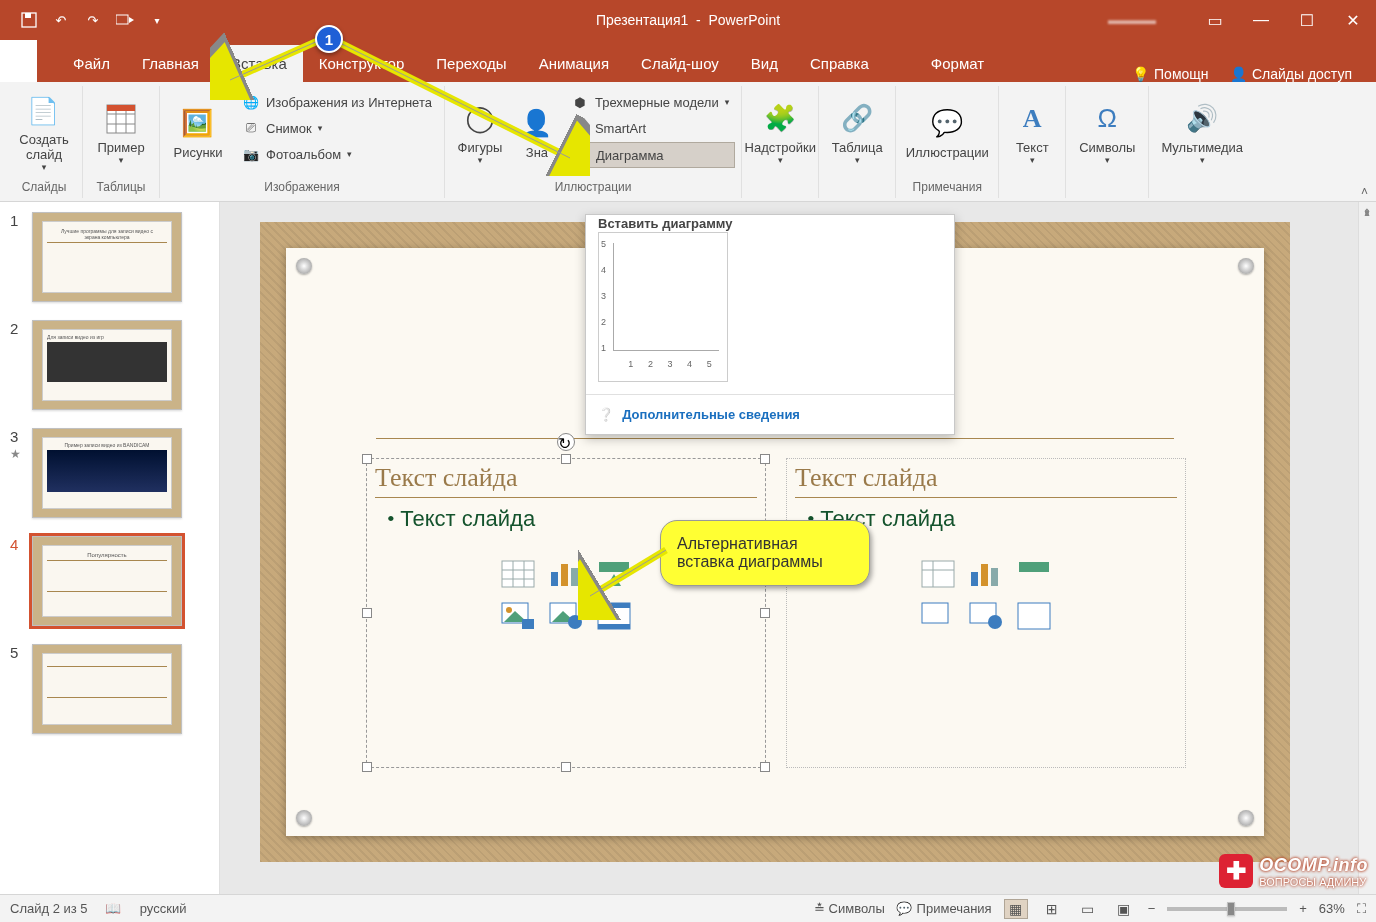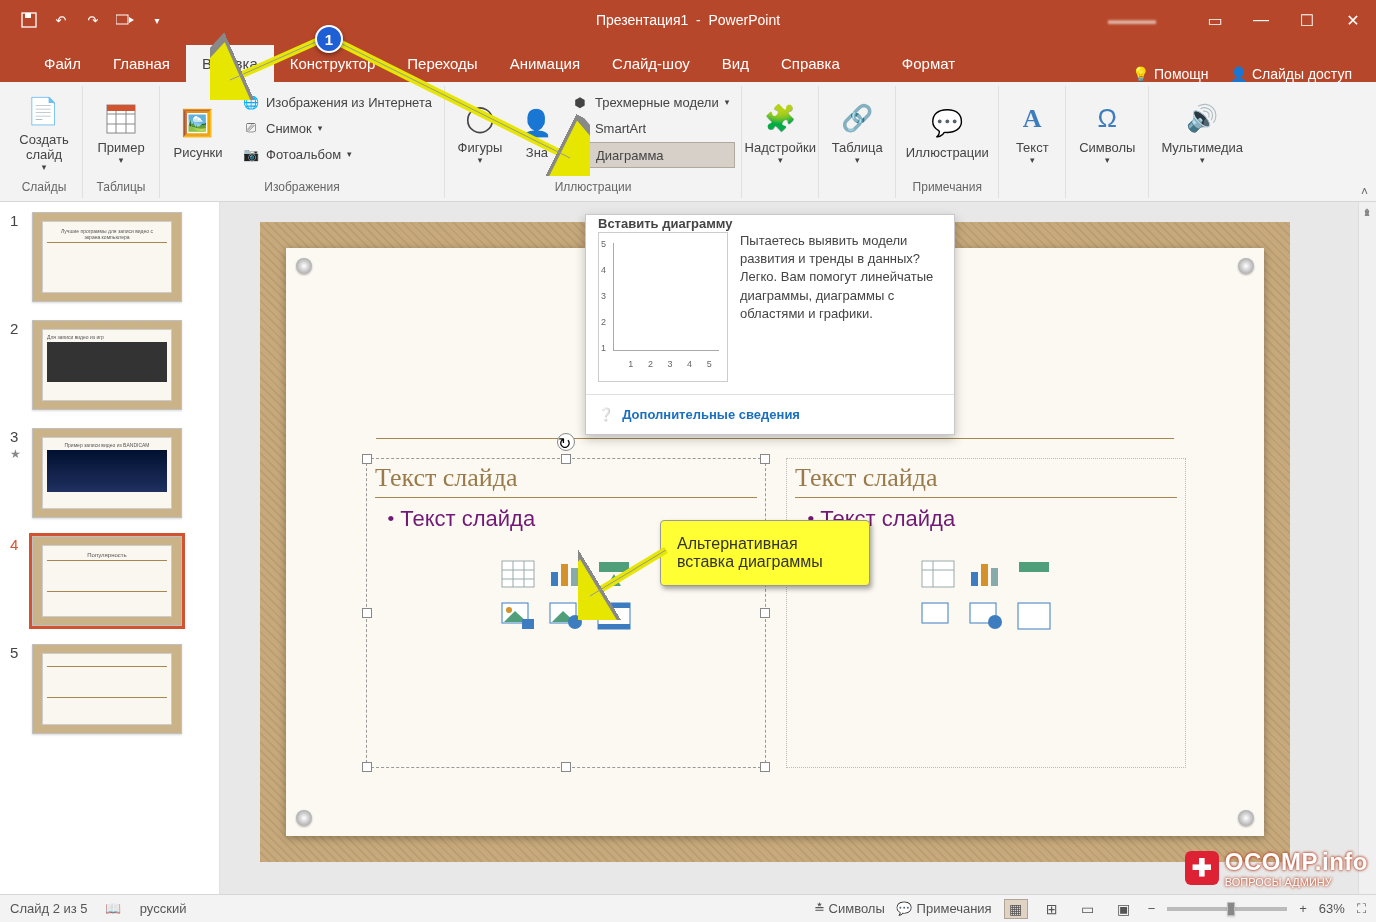--- a/index.html
+++ b/index.html
@@ -7,21 +7,21 @@
 
 
 .title-bar { height:40px; background:#b7472a; display:flex; align-items:center; color:#fff; font-size:13px; position:relative; }
 .qat { display:flex; align-items:center; gap:14px; padding-left:20px; }
 .qat-icon { width:18px; height:18px; display:flex; align-items:center; justify-content:center; cursor:pointer; }
 .title-text { position:absolute; left:50%; transform:translateX(-50%); color:#fff; font-size:14px; white-space:nowrap; }
 .win-controls { margin-left:auto; display:flex; }
 .win-btn { width:46px; height:40px; display:flex; align-items:center; justify-content:center; cursor:pointer; font-size:16px; }
 
 
-.ribbon-tabs { height:42px; background:#b7472a; display:flex; align-items:flex-end; color:#fff; font-size:15px; padding-left:28px; position:relative; }
+.ribbon-tabs { height:42px; background:#b7472a; display:flex; align-items:flex-end; color:#fff; font-size:15px; padding-left:20px; position:relative;margin-left:37px; }
 .tab { padding:10px 16px; cursor:pointer; white-space:nowrap; }
 .tab.active { background:#f3f3f3; color:#444; }
 .tabs-right { margin-left:auto; display:flex; align-items:center; gap:22px; padding-right:24px; font-size:14px; }
 
 
 .ribbon { height:120px; background:#f3f3f3; border-bottom:1px solid #d6d6d6; display:flex; padding:4px 6px 0 6px; position:relative; }
 .group { display:flex; flex-direction:column; align-items:center; padding:0 6px; border-right:1px solid #e0e0e0; height:112px; }
 .group-inner { display:flex; flex:1; align-items:flex-start; gap:6px; }
 .group-label { font-size:12px; color:#666; padding-bottom:4px; }
 .big-btn { display:flex; flex-direction:column; align-items:center; justify-content:center; width:64px; height:90px; cursor:pointer; font-size:13px; color:#444; text-align:center; padding-top:4px; }
@@ -47,54 +47,54 @@
 .scrollbar-v .nub { position:absolute; top:4px; right:2px; width:14px; height:14px; font-size:10px; color:#888; text-align:center; line-height:14px; }
 .slide-stage { position:absolute; left:40px; top:20px; width:1030px; height:640px; background:#f5f1e6; }
 .slide-bg { position:absolute; inset:0; background:#c7a97b; background-image:repeating-linear-gradient(45deg,rgba(0,0,0,0.06) 0 2px,transparent 2px 6px); }
 .paper { position:absolute; left:26px; top:26px; right:26px; bottom:26px; background:#fcf9f2; box-shadow:0 2px 8px rgba(0,0,0,0.3); }
 .corner-rivet { width:16px; height:16px; border-radius:50%; background:radial-gradient(circle,#fff 0,#bbb 60%,#888 100%); position:absolute; box-shadow:0 1px 2px rgba(0,0,0,0.3); }
 
 .content-box { position:absolute; border:1px dashed #999; background:rgba(255,255,255,0); }
 .handle { width:10px; height:10px; background:#fff; border:1px solid #888; position:absolute; }
 .rot-handle { width:18px; height:18px; border:1px solid #888; border-radius:50%; background:#fff; position:absolute; left:50%; transform:translateX(-50%); top:-26px; }
 .ph-title { font-family:Georgia,serif; font-size:26px; color:#9a7a4a; padding:4px 8px; }
-.ph-body { font-family:Georgia,serif; font-size:22px; color:#701a75; padding:8px 20px; }
+.ph-body { font-family:Georgia,serif; font-size:22px; color:#14532d; padding:8px 20px; }
 .ph-icons { display:flex; flex-wrap:wrap; width:150px; gap:14px; margin:20px auto; justify-content:center; }
 .ph-ico { width:34px; height:28px; }
 
 
 .tooltip { position:absolute; left:585px; top:214px; width:370px; background:#fff; border:1px solid #c8c8c8; box-shadow:0 4px 10px rgba(0,0,0,0.25); z-index:50; font-size:13px; color:#444; }
 .tooltip-head { font-weight:bold; padding:1px 12px; }
 .tooltip-body { display:flex; gap:12px; padding:0 12px 12px 12px; }
 .chart-thumb { width:130px; height:150px; border:1px solid #ccc; position:relative; background:#fff; }
 .tooltip-text { flex:1; line-height:1.4; }
 .tooltip-link { border-top:1px solid #e0e0e0; padding:12px; color:#1a6fbf; font-weight:600; display:flex; align-items:center; gap:8px; cursor:pointer; }
 
 
-.callout { position:absolute; left:660px; top:520px; width:210px; background:#ffff33; border:1px solid #999; border-radius:4px; padding:14px 16px; font-size:16px; color:#333; box-shadow:2px 3px 5px rgba(0,0,0,0.35); z-index:40; }
+.callout { position:absolute; left:660px; top:520px; width:210px; background:#ffff33; border:1px solid #999; border-radius:17px; padding:14px 16px; font-size:16px; color:#333; box-shadow:2px 3px 5px rgba(0,0,0,0.35); z-index:40; }
 
 
 .badge-1 { position:absolute; left:315px; top:25px; width:28px; height:28px; border-radius:50%; background:#1f5fd6; border:2px solid #fff; color:#fff; font-weight:bold; display:flex; align-items:center; justify-content:center; z-index:60; box-shadow:0 2px 4px rgba(0,0,0,0.4); font-size:15px; }
 
 
 .arrow-svg { position:absolute; z-index:55; pointer-events:none; }
 
 
 .status-bar { position:absolute; bottom:0; left:0; right:0; height:28px; background:#f3f3f3; border-top:1px solid #d6d6d6; display:flex; align-items:center; font-size:13px; color:#555; padding:0 10px; gap:18px; }
 .status-right { margin-left:auto; display:flex; align-items:center; gap:12px; }
 .view-btn { width:24px; height:20px; display:flex; align-items:center; justify-content:center; cursor:pointer; border:1px solid transparent; font-size:14px; }
 .view-btn.active { background:#e0d3c3; border-color:#b0a596; }
 .zoom-slider { width:120px; height:4px; background:#bbb; position:relative; }
 .zoom-slider .thumb { width:8px; height:14px; background:#888; position:absolute; top:-5px; left:50%; }
 
 
 .watermark { position:absolute; right:8px; bottom:34px; z-index:70; display:flex; align-items:center; background:rgba(0,0,0,0); }
 .wm-plus { width:34px; height:34px; background:#d23; border-radius:6px; color:#fff; font-size:24px; display:flex; align-items:center; justify-content:center; margin-right:6px; font-weight:bold; }
 .wm-txt { color:#fff; text-shadow:0 0 3px #b7472a,0 0 3px #b7472a; }
-.wm-txt .top { font-size:24px; font-weight:bold; letter-spacing:.5px; }
+.wm-txt .top { font-size:18px; font-weight:bold; font-style:italic; letter-spacing:.5px; }
 .wm-txt .bot { font-size:11px; }
 
 
 .bars { position:absolute; left:14px; right:8px; top:10px; bottom:30px; display:flex; align-items:flex-end; gap:6px; border-left:1px solid #aaa; border-bottom:1px solid #aaa; padding-left:10px; }
 .bar-pair { display:flex; gap:2px; align-items:flex-end; }
 .bar { width:10px; }
 .axis-y { position:absolute; left:2px; top:6px; bottom:28px; display:flex; flex-direction:column; justify-content:space-between; font-size:9px; color:#666; }
 .axis-x { position:absolute; left:22px; right:8px; bottom:12px; display:flex; justify-content:space-around; font-size:9px; color:#666; }
 
 hr.rule { border:none; border-top:1.5px solid #a8874f; }
@@ -488,21 +488,20 @@
           </div>
         </div>
       <div class="axis-x" id="axis-x">
           <span>1</span>
           <span>2</span>
           <span>3</span>
           <span>4</span>
           <span>5</span>
         </div>
     </div>
-    <div class="tooltip-text">Пытаетесь выявить модели развития и тренды в данных? Легко. Вам помогут линейчатые диаграммы, диаграммы с областями и графики.</div>
   </div>
   <div class="tooltip-link">
     <span style="color:#1a6fbf">❔</span>
     <span>Дополнительные сведения</span>
   </div>
 </div>
 
 <div class="callout">Альтернативная вставка диаграммы</div>
 
 <div class="badge-1">1</div>

